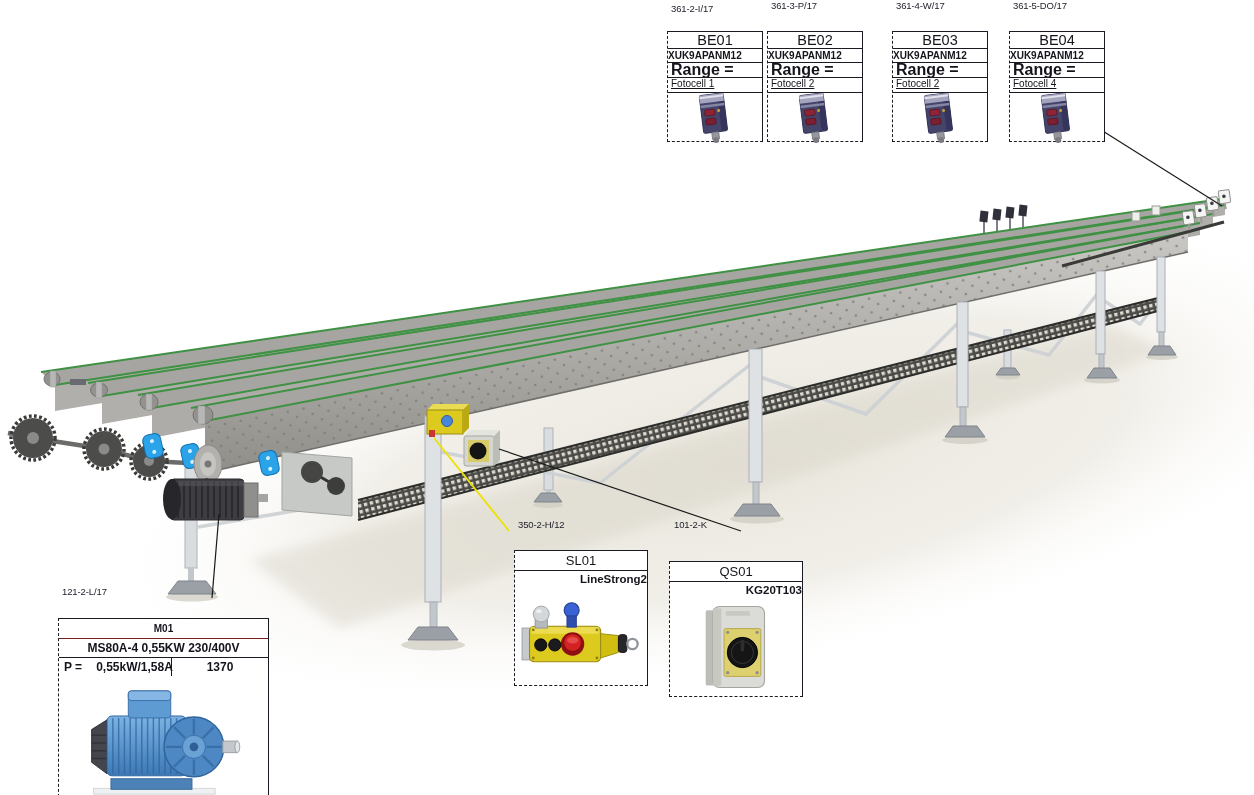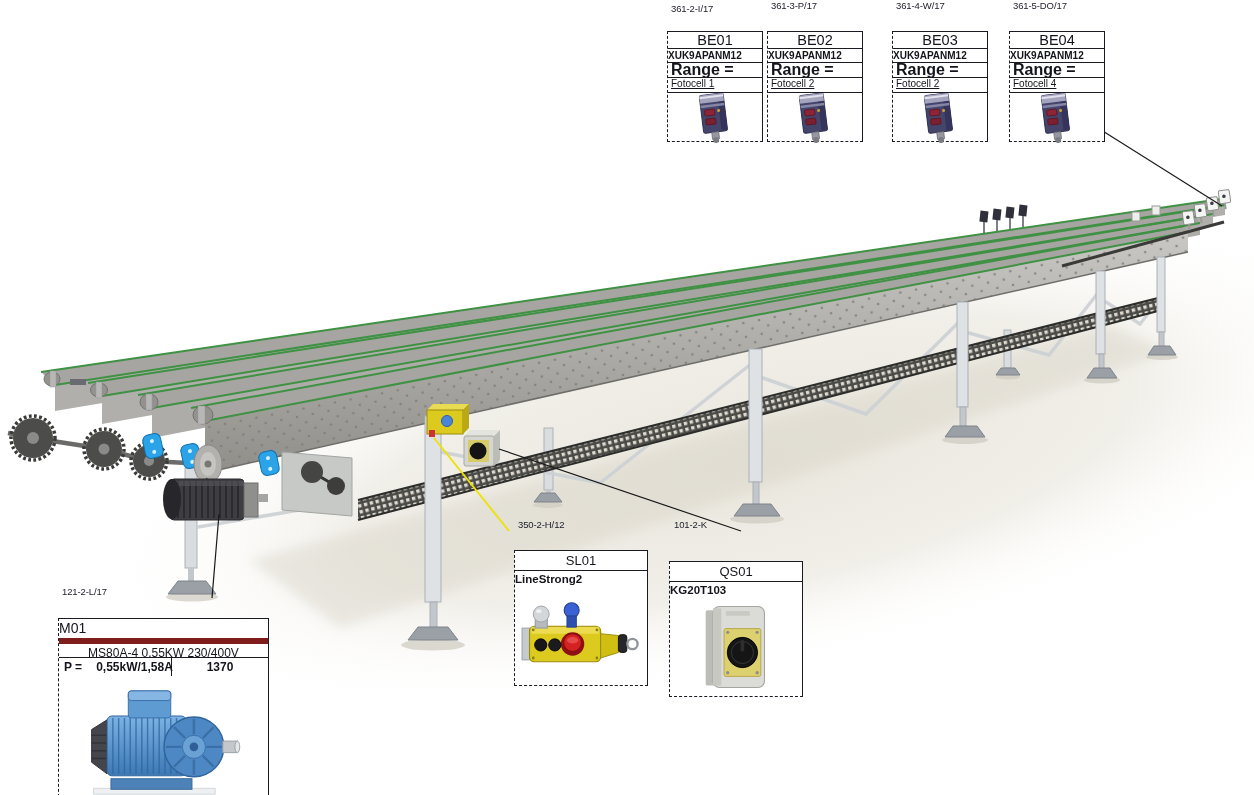--- a/index.html
+++ b/index.html
@@ -21,30 +21,30 @@
   .row{box-sizing:border-box;overflow:hidden;white-space:nowrap;}
   
   .pc{width:96px;height:111px;}
   .pc .tag{height:16px;line-height:16px;text-align:center;font-size:14.5px;}
   .pc .model{height:14px;line-height:13px;text-align:left;font-size:10px;font-weight:bold;border-top:1px solid #1a1a22;}
   .pc .range{height:15px;line-height:14px;font-size:16px;font-weight:bold;padding-left:3px;border-top:1px solid #1a1a22;}
   .pc .desc{height:16px;line-height:12px;font-size:10px;padding-left:3px;border-top:1px solid #1a1a22;border-bottom:1px solid #1a1a22;text-decoration:underline;}
   .pc .img{height:50px;display:flex;align-items:center;justify-content:center;}
   
   .mc{width:211px;height:194px;}
-  .mc .tag{height:19px;line-height:19px;text-align:left;font-size:14px;}
-  .mc .model{height:19px;line-height:18px;text-align:center;font-size:12px;font-weight:normal;border-top:6px solid #7f1d1d;}
+  .mc .tag{height:19px;line-height:19px;text-align:center;font-size:10px;font-weight:bold;}
+  .mc .model{height:19px;line-height:18px;text-align:center;font-size:12px;font-weight:bold;border-top:1px solid #7f1d1d;}
   .mc .prow{height:19px;line-height:18px;font-size:12px;font-weight:bold;border-top:1px solid #1a1a22;display:flex;}
   .mc .pcell{width:112px;padding-left:5px;box-sizing:border-box;display:flex;gap:14px;}
   .mc .rpm{flex:1;border-left:1px solid #1a1a22;text-align:center;}
   .mc .img{height:134px;display:flex;align-items:center;justify-content:center;}
   
   .sq{width:134px;height:136px;}
   .sq .tag{height:19px;line-height:19px;text-align:center;font-size:13px;}
-  .sq .model{height:18px;line-height:17px;text-align:left;font-size:11.5px;font-weight:bold;border-top:1px solid #1a1a22;}
+  .sq .model{height:18px;line-height:17px;text-align:right;font-size:11.5px;font-weight:bold;border-top:1px solid #1a1a22;}
   .sq .img{height:96px;display:flex;align-items:center;justify-content:center;}
 </style>
 </head>
 <body>
 
 <svg class="scene" width="1254" height="795" viewBox="0 0 1254 795">
   <defs>
     <radialGradient id="floorG">
       <stop offset="0%" stop-color="#e7e4da" stop-opacity="0.95"></stop>
       <stop offset="60%" stop-color="#ebe8df" stop-opacity="0.7"></stop>

